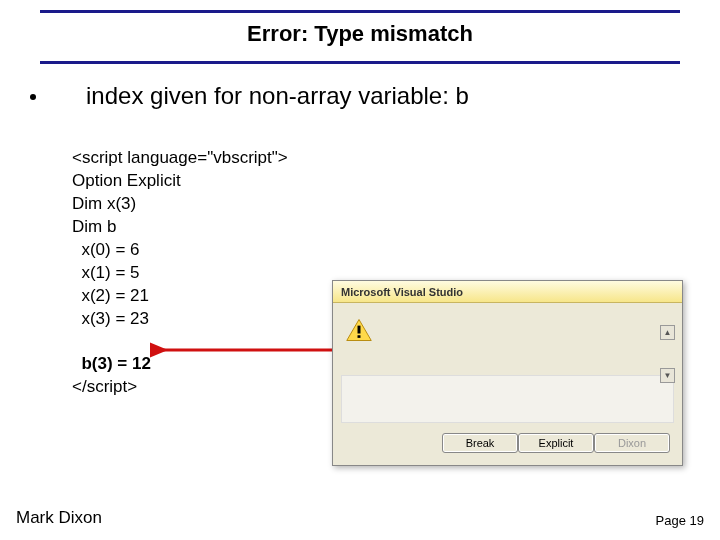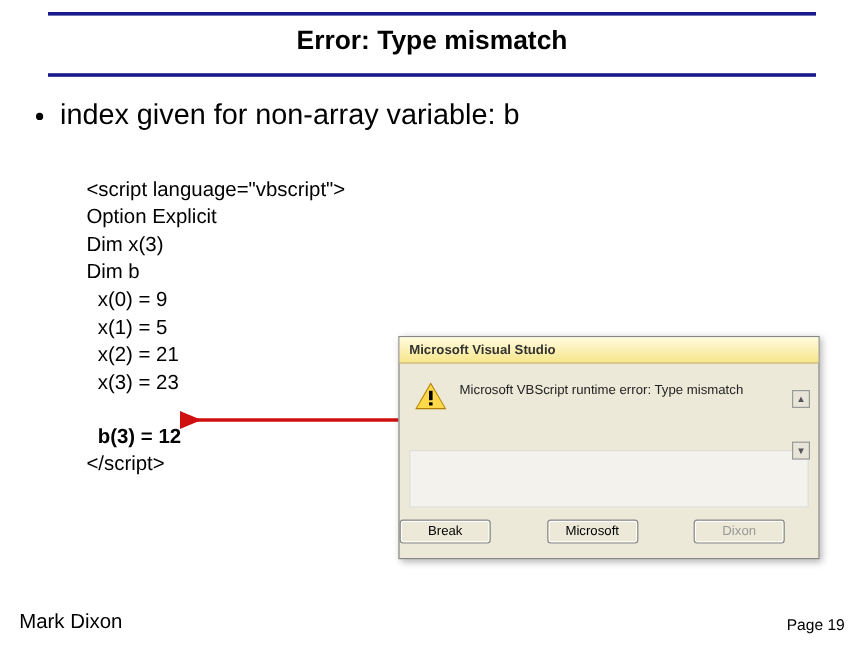--- a/index.html
+++ b/index.html
@@ -1,34 +1,34 @@
 <!DOCTYPE html>
 <html><head>
 <meta charset="utf-8">
 <style>
   * { margin: 0; padding: 0; box-sizing: border-box; }
   body { width: 720px; height: 540px; background: #fff; font-family: Arial, Helvetica, sans-serif; position: relative; overflow: hidden; }
   .slide { width: 100%; height: 100%; padding: 10px 20px 30px 20px; position: relative; }
   .rule { height: 3px; background: #1a1a8a; margin: 0 20px; }
   .title { text-align: center; font-size: 22px; font-weight: bold; margin: 8px 0 14px 0; }
   .rule2 { height: 3px; background: #1a1a8a; margin: 0 20px 18px 20px; }
-  .bullet { display: flex; align-items: flex-start; margin: 0 0 14px 10px; font-size: 24px; }
+  .bullet { display: flex; align-items: flex-start; margin: 0 0 14px 10px; font-size: 24px; gap: 36px; }
   .bullet .dot { width: 6px; height: 6px; background: #000; border-radius: 50%; margin: 12px 14px 0 0; flex-shrink: 0; }
   .codeblock { margin-left: 52px; font-size: 17px; line-height: 1.35; white-space: pre; font-family: Arial, Helvetica, sans-serif; }
   .code-b { font-weight: bold; }
   .arrow-svg { position: absolute; left: 150px; top: 338px; pointer-events: none; }
   .dialog { position: absolute; left: 332px; top: 280px; width: 351px; background: #ece9d8; border: 1px solid #888; box-shadow: 2px 2px 6px rgba(0,0,0,0.3); font-size: 11px; }
   .dlg-title { background: linear-gradient(#fffbe0,#f7e68a); padding: 4px 8px; font-weight: bold; color: #333; border-bottom: 1px solid #c8b560; height: 22px; display:flex; align-items:center;}
   .dlg-body { display: flex; align-items: flex-start; padding: 14px 12px 8px 12px; gap: 10px; min-height: 72px; }
   .warn-icon { width: 28px; height: 26px; flex-shrink: 0; }
   .dlg-msg { font-size: 11px; color: #222; padding-top: 2px; flex:1; }
   .dlg-panel { background:#f3f2ec; border:1px solid #ddd; margin: 0 8px; height: 48px; }
   .dlg-right { position:absolute; right:6px; top:44px; width:16px; height:58px; display:flex; flex-direction:column; justify-content:space-between;}
   .scroll-arrow { width:15px; height:15px; background:#e8e5d8; border:1px solid #999; display:flex; align-items:center; justify-content:center; font-size:8px; color:#555;}
-  .dlg-buttons { display: flex; justify-content: space-between; gap: 0; padding: 10px 28px 12px 0; }
+  .dlg-buttons { display: flex; justify-content: flex-end; gap: 0; padding: 10px 12px 12px 0; }
   .dlg-btn { min-width: 76px; padding: 3px 8px; background: #ece9d8; border: 1px solid #888; border-radius: 3px; font-size: 11px; text-align: center; box-shadow: inset 0 0 0 1px #fff; }
   .dlg-btn.disabled { color: #999; }
   .footer-left { position: absolute; left: 16px; bottom: 12px; font-size: 17px; }
   .footer-right { position: absolute; right: 16px; bottom: 12px; font-size: 13px; }
 </style>
 </head>
 <body>
 
 <div class="slide">
   <div class="rule"></div>
@@ -38,21 +38,21 @@
   <div class="bullet">
     <span class="dot"></span>
     <span>index given for non-array variable: b</span>
   </div>
 
   <div class="codeblock">
 <span>&lt;script language="vbscript"&gt;</span>
 <span>Option Explicit</span>
 <span>Dim x(3)</span>
 <span>Dim b</span>
-<span>  x(0) = 9</span>
+<span>  x(0) = 6</span>
 <span>  x(1) = 5</span>
 <span>  x(2) = 21</span>
 <span>  x(3) = 23</span>
 <span> </span>
 <span class="code-b">  b(3) = 12</span>
 <span>&lt;/script&gt;</span>
   </div>
 
   <svg class="arrow-svg" width="200" height="24">
     <defs>
@@ -66,29 +66,28 @@
   <div class="dialog">
     <div class="dlg-title">
       <span>Microsoft Visual Studio</span>
     </div>
     <div class="dlg-body">
       <svg class="warn-icon" viewBox="0 0 32 28">
         <polygon points="16,2 30,26 2,26" fill="#ffd94a" stroke="#b08000" stroke-width="1"></polygon>
         <rect x="14.3" y="9" width="3.4" height="9" fill="#000"></rect>
         <rect x="14.3" y="20" width="3.4" height="3" fill="#000"></rect>
       </svg>
-      <div class="dlg-msg">Microsoft VBScript runtime error: Type mismatch</div>
     </div>
     <div class="dlg-right">
       <div class="scroll-arrow">▲</div>
       <div class="scroll-arrow">▼</div>
     </div>
     <div class="dlg-panel"></div>
     <div class="dlg-buttons">
       <div class="dlg-btn">Break</div>
-      <div class="dlg-btn">Microsoft</div>
+      <div class="dlg-btn">Explicit</div>
       <div class="dlg-btn disabled">Dixon</div>
     </div>
   </div>
 
   <div class="footer-left">Mark Dixon</div>
   <div class="footer-right">Page 19</div>
 </div>
 
 </body></html>

